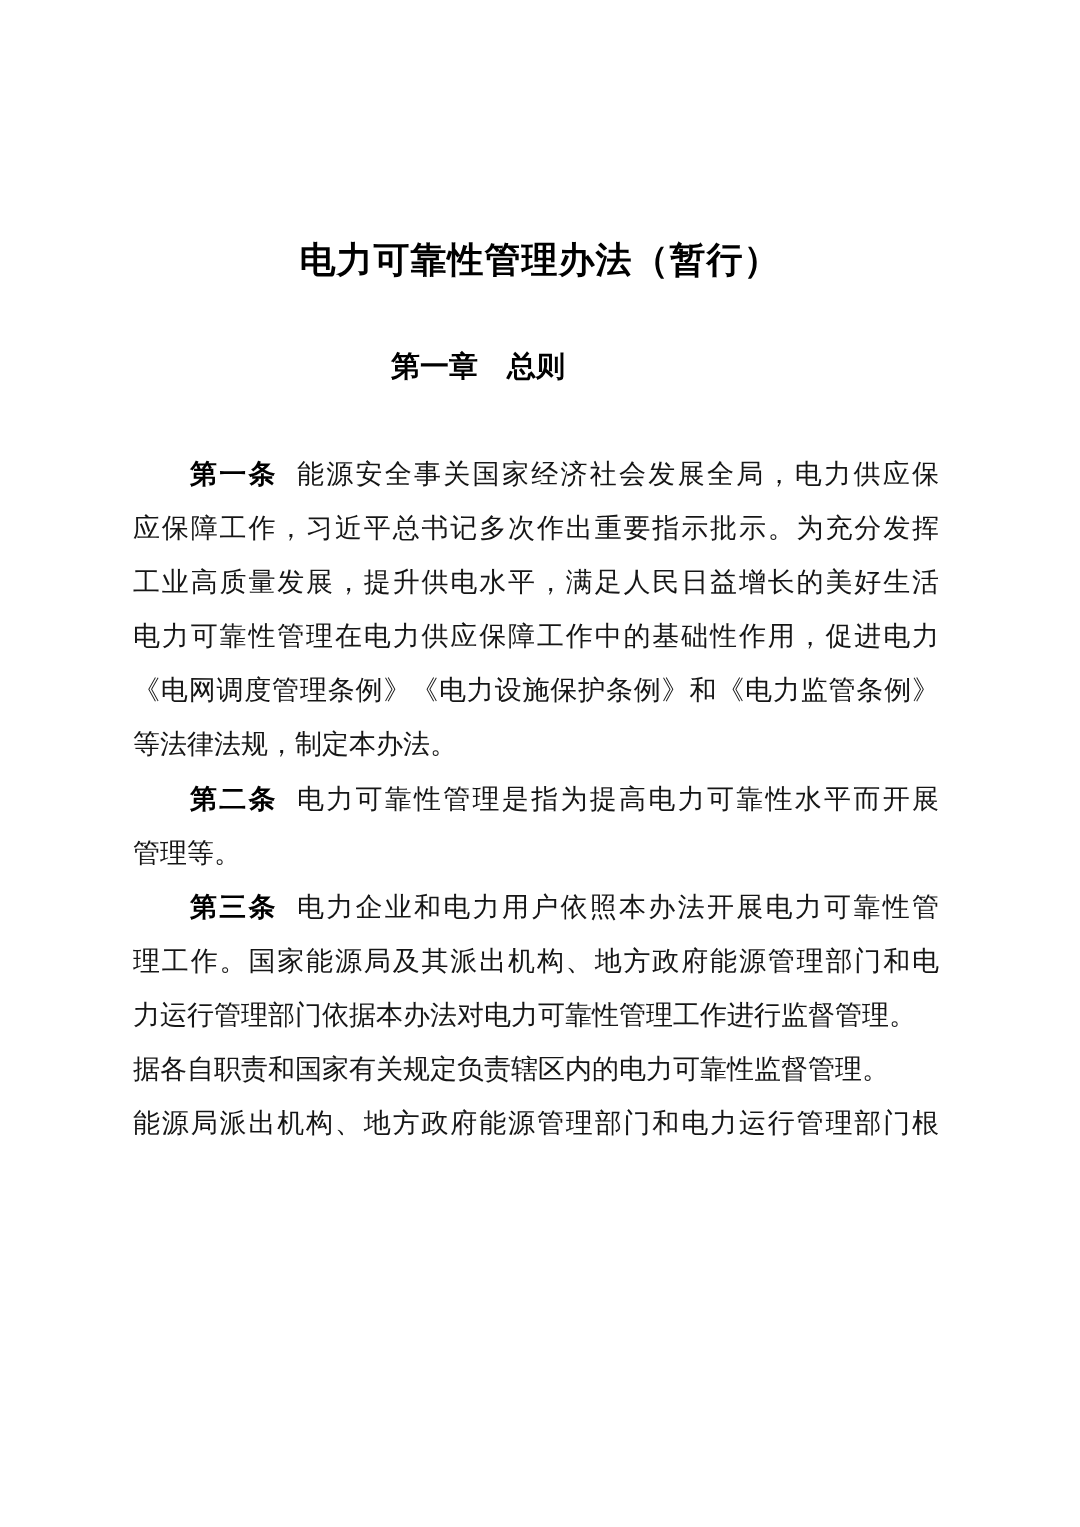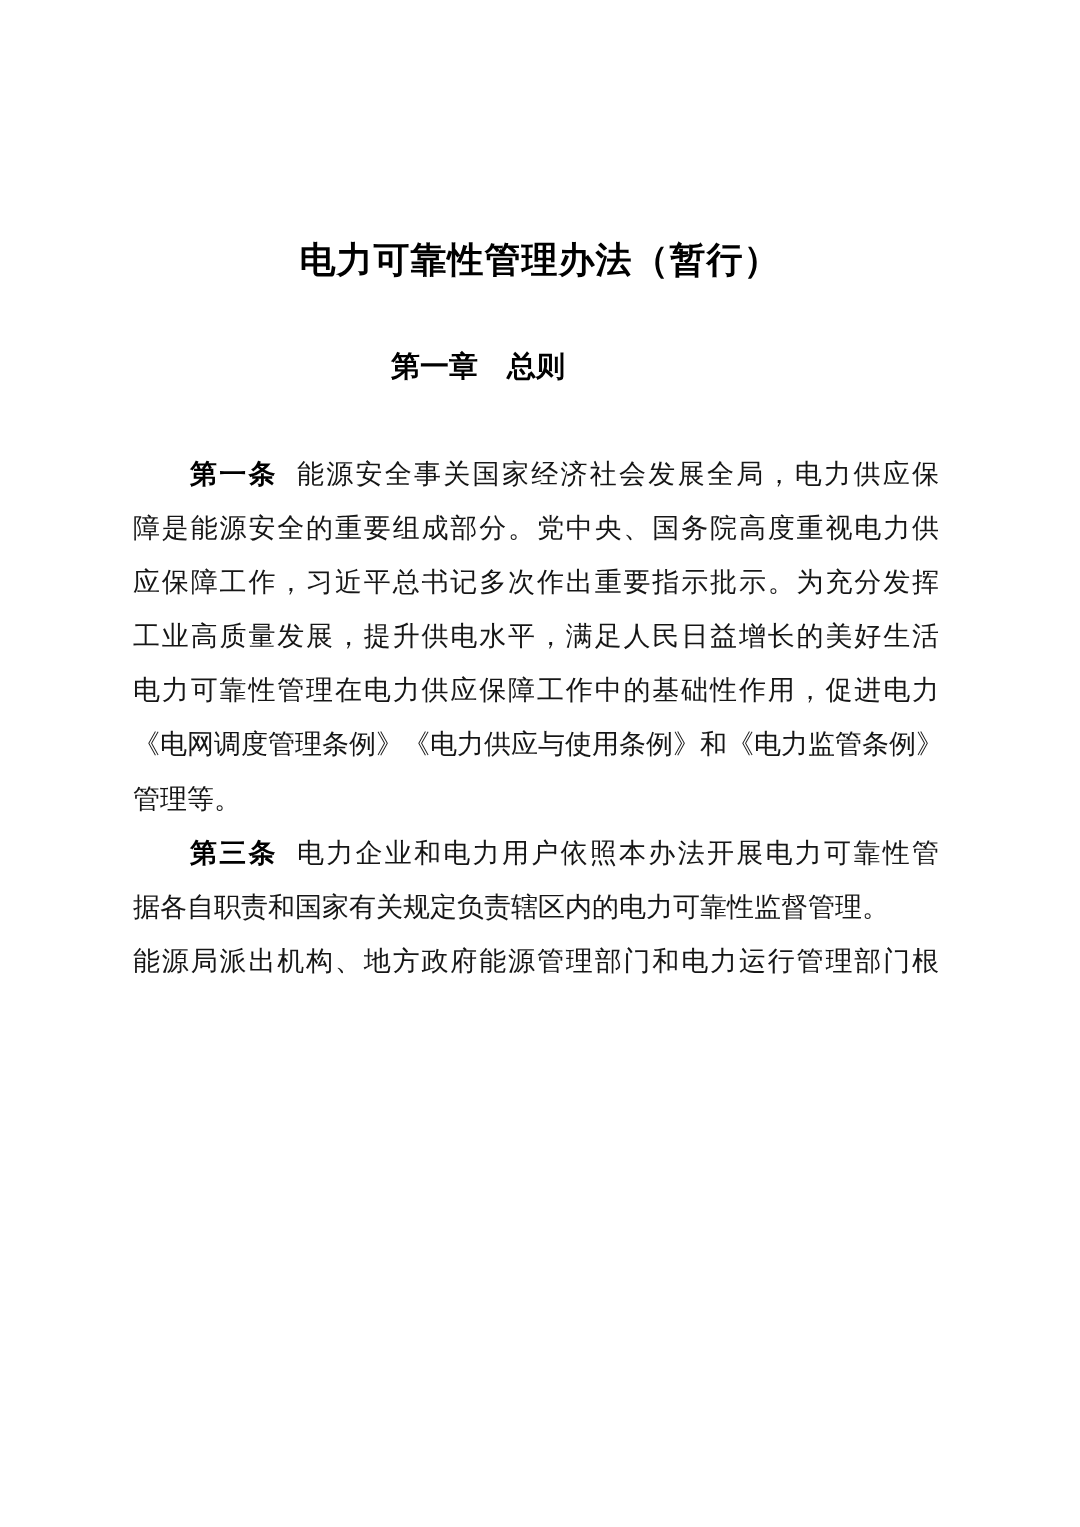--- a/index.html
+++ b/index.html
@@ -76,38 +76,45 @@
 
   <div class="chapter-heading">第一章　总则</div>
 
   <div class="body-text">
 
     <div class="article">
       <div class="line first">
         <span class="article-label">第一条</span><span>能源安全事关国家经济社会发展全局，电力供应保</span>
       </div>
       <div>
-          <div class="line">障是能源安全的重要组成部分。党中央、国务院高度重视电力供</div>
           <div class="line">应保障工作，习近平总书记多次作出重要指示批示。为充分发挥</div>
           <div class="line">工业高质量发展，提升供电水平，满足人民日益增长的美好生活</div>
           <div class="line">电力可靠性管理在电力供应保障工作中的基础性作用，促进电力</div>
-          <div class="line">《电网调度管理条例》《电力供应与使用条例》和《电力监管条例》</div>
+          <div class="line">《电网调度管理条例》《电力设施保护条例》和《电力监管条例》</div>
+          <div class="line last">等法律法规，制定本办法。</div>
         </div>
     </div>
 
     <div class="article">
+      <div class="line first">
+        <span class="article-label">第二条</span><span>电力可靠性管理是指为提高电力可靠性水平而开展</span>
+      </div>
       <div>
           <div class="line last">管理等。</div>
         </div>
     </div>
 
     <div class="article">
       <div class="line first">
         <span class="article-label">第三条</span><span>电力企业和电力用户依照本办法开展电力可靠性管</span>
       </div>
+      <div>
+          <div class="line">理工作。国家能源局及其派出机构、地方政府能源管理部门和电</div>
+          <div class="line last">力运行管理部门依据本办法对电力可靠性管理工作进行监督管理。</div>
+        </div>
     </div>
 
     <div class="article">
       <div>
           <div class="line last">据各自职责和国家有关规定负责辖区内的电力可靠性监督管理。</div>
           <div class="line">能源局派出机构、地方政府能源管理部门和电力运行管理部门根</div>
         </div>
     </div>
 
   </div>

